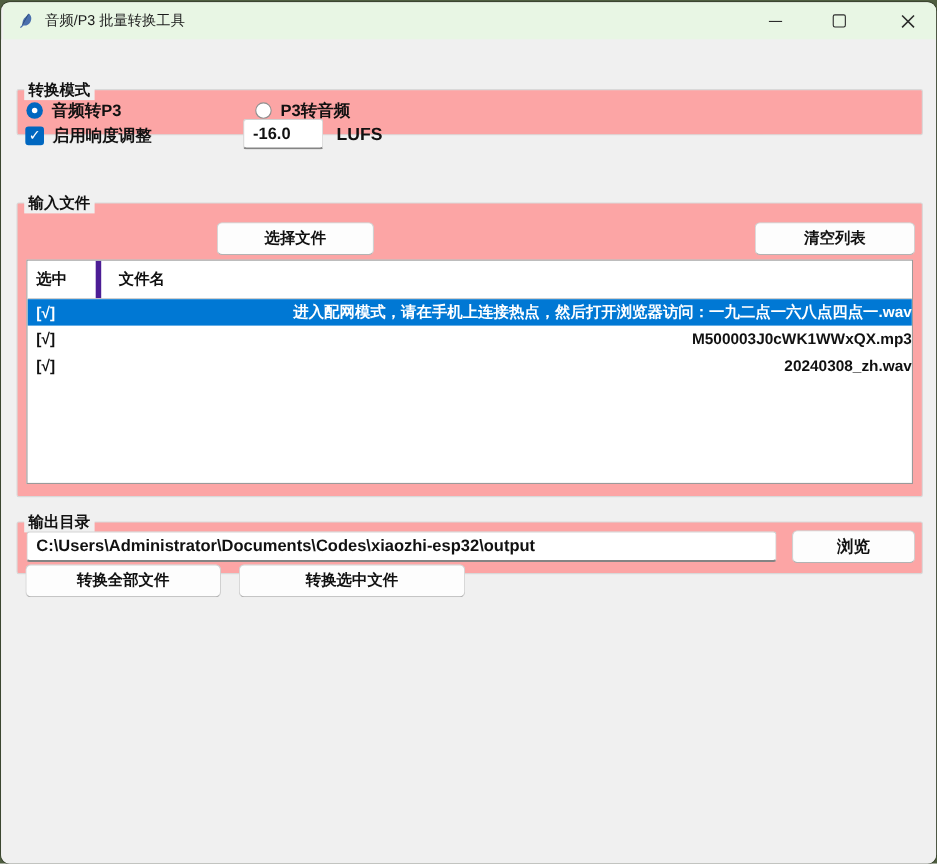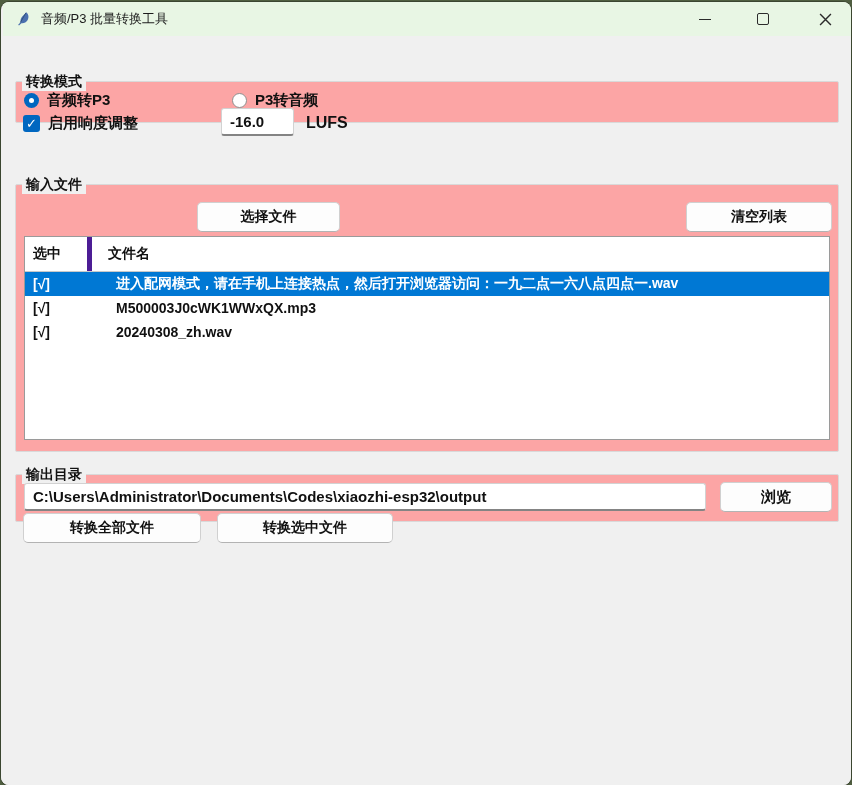--- a/index.html
+++ b/index.html
@@ -46,21 +46,21 @@
     font-size:14px;font-weight:700;color:#111;cursor:default;}
   
   .filetable{position:absolute;left:8px;top:51px;width:806px;height:204px;background:#fff;
     border:1px solid #9a9a9a;box-sizing:border-box;overflow:hidden;}
   .thead{display:flex;height:34px;background:#fff;border-bottom:1px solid #c9c9c9;}
   .th{display:flex;align-items:center;font-size:14px;font-weight:700;color:#111;box-sizing:border-box;}
   .th-check{width:67px;padding-left:8px;border-right:5px solid #4c1d95;}
   .th-name{flex:1;padding-left:16px;text-align:center;}
   .trow{display:flex;height:24px;align-items:center;font-size:14px;font-weight:700;color:#111;}
   .trow .c1{width:67px;padding-left:8px;flex:none;}
-  .trow .c2{flex:1;padding-left:16px;white-space:nowrap;overflow:hidden;}
+  .trow .c2{flex:1;padding-left:16px;white-space:nowrap;overflow:hidden;text-align:right;}
   .trow.selected{background:#0078d4;color:#fff;}
   
   .logtext{position:absolute;left:8px;top:13px;right:8px;bottom:8px;background:#fff;
     border:1px solid;border-color:#7e7e7e #c6c6c6 #c6c6c6 #7e7e7e;}
 </style>
 </head>
 <body>
 
 <div class="window">
 
@@ -134,17 +134,17 @@
       </div>
     </div>
 
     <div class="groupbox" style="left:14px;top:413px;width:822px;height:46px;">
       <span class="grouplabel">输出目录</span>
       <span class="entry" style="position:absolute;left:8px;top:8px;width:682px;height:28px;">C:\Users\Administrator\Documents\Codes\xiaozhi-esp32\output</span>
       <div class="btn" style="left:704px;top:7px;width:112px;height:30px;font-size:15px;">浏览</div>
     </div>
 
     <div class="btn" style="left:22px;top:477px;width:178px;height:30px;">转换全部文件</div>
-    <div class="btn" style="left:216px;top:477px;width:176px;height:30px;">转换选中文件</div>
+    <div class="btn" style="left:216px;top:477px;width:206px;height:30px;">转换选中文件</div>
 
 
   </div>
 </div>
 
 </body></html>

